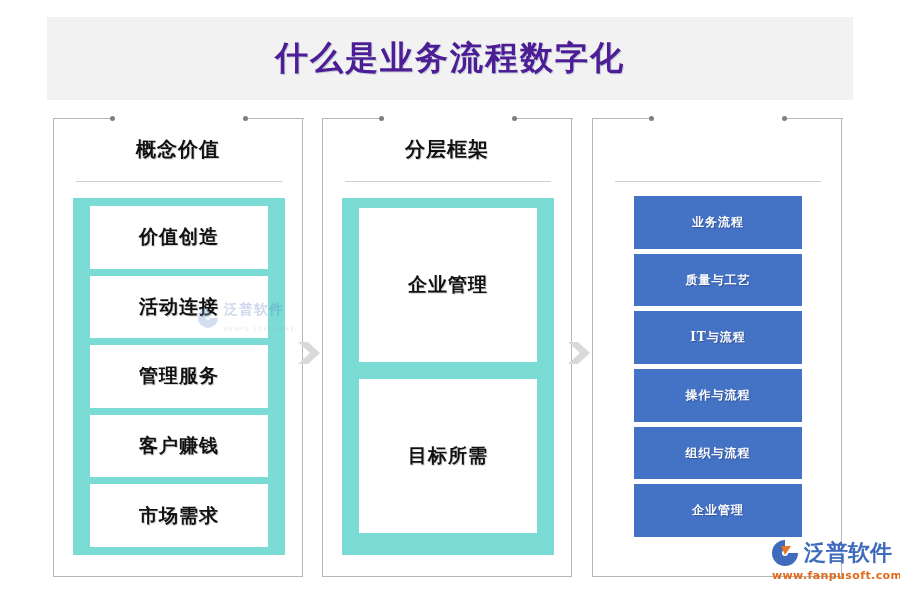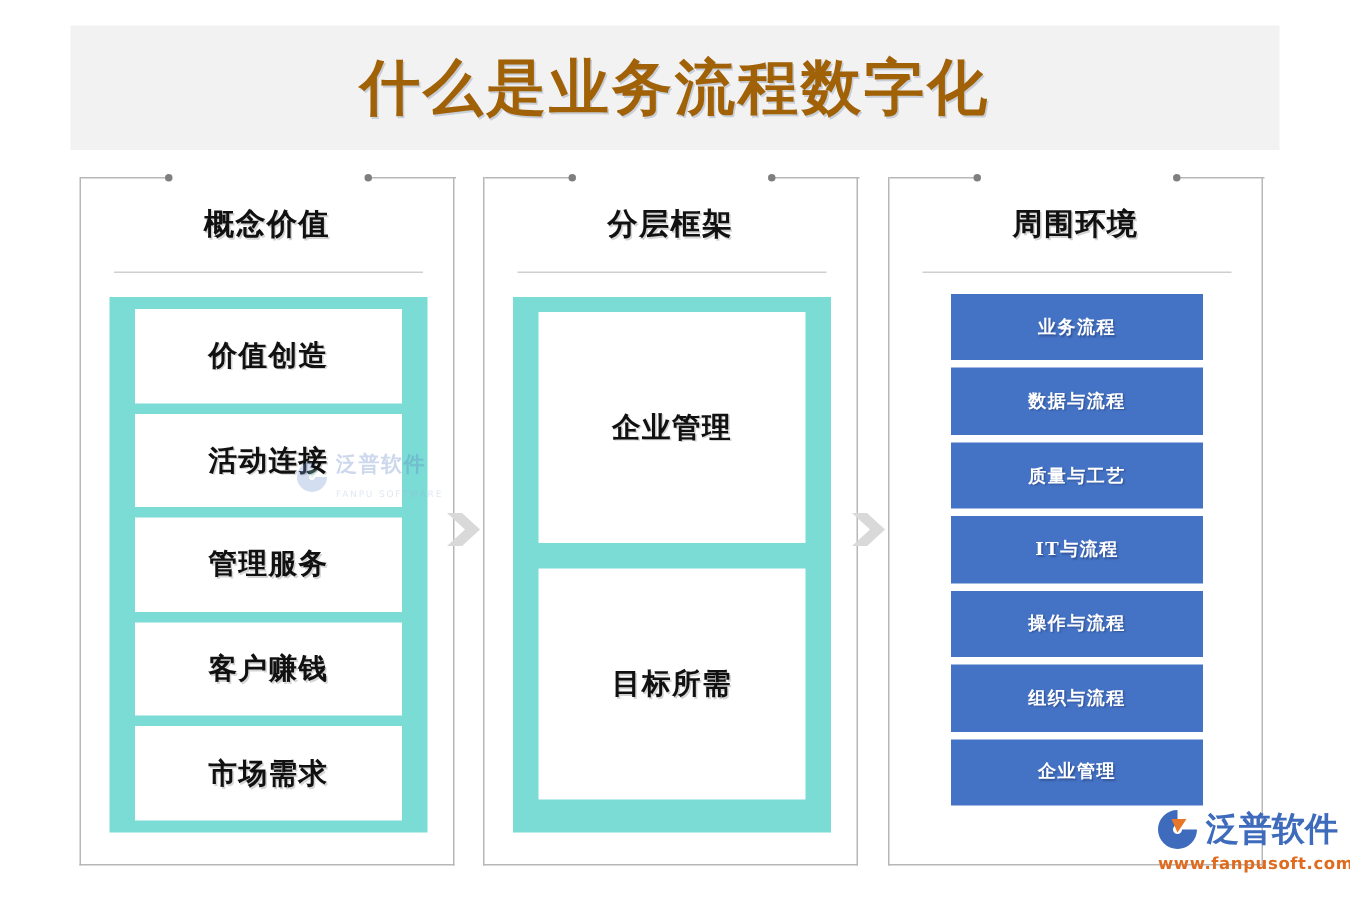--- a/index.html
+++ b/index.html
@@ -22,23 +22,23 @@
     top: 17px;
     width: 806px;
     height: 83px;
     background: #f2f2f2;
     display: flex;
     align-items: center;
     justify-content: center;
   }
   .title-text {
     font-family: Liberation Mono, monospace;
-    font-size: 40px;
+    font-size: 33px;
     font-weight: 700;
-    color: #a16207;
+    color: #4c1d95;
     letter-spacing: 2px;
     text-shadow: 1px 1px 0 rgba(120,140,170,0.35);
   }
 
   
   .columns {
     position: absolute;
     left: 0;
     top: 118px;
     width: 728px;
@@ -279,25 +279,23 @@
     </svg>
   </div>
 
   <div class="panel panel-3">
     <div class="top-rail">
       <div class="rail-seg rail-left"></div>
       <div class="rail-dot rail-dot-l"></div>
       <div class="rail-seg rail-right"></div>
       <div class="rail-dot rail-dot-r"></div>
     </div>
-    <div class="panel-head">周围环境</div>
     <div class="panel-rule"></div>
     <div class="blue-stack">
       <div class="blue-item">业务流程</div>
-      <div class="blue-item">数据与流程</div>
       <div class="blue-item">质量与工艺</div>
       <div class="blue-item">IT与流程</div>
       <div class="blue-item">操作与流程</div>
       <div class="blue-item">组织与流程</div>
       <div class="blue-item">企业管理</div>
     </div>
   </div>
 
 </div>
 

